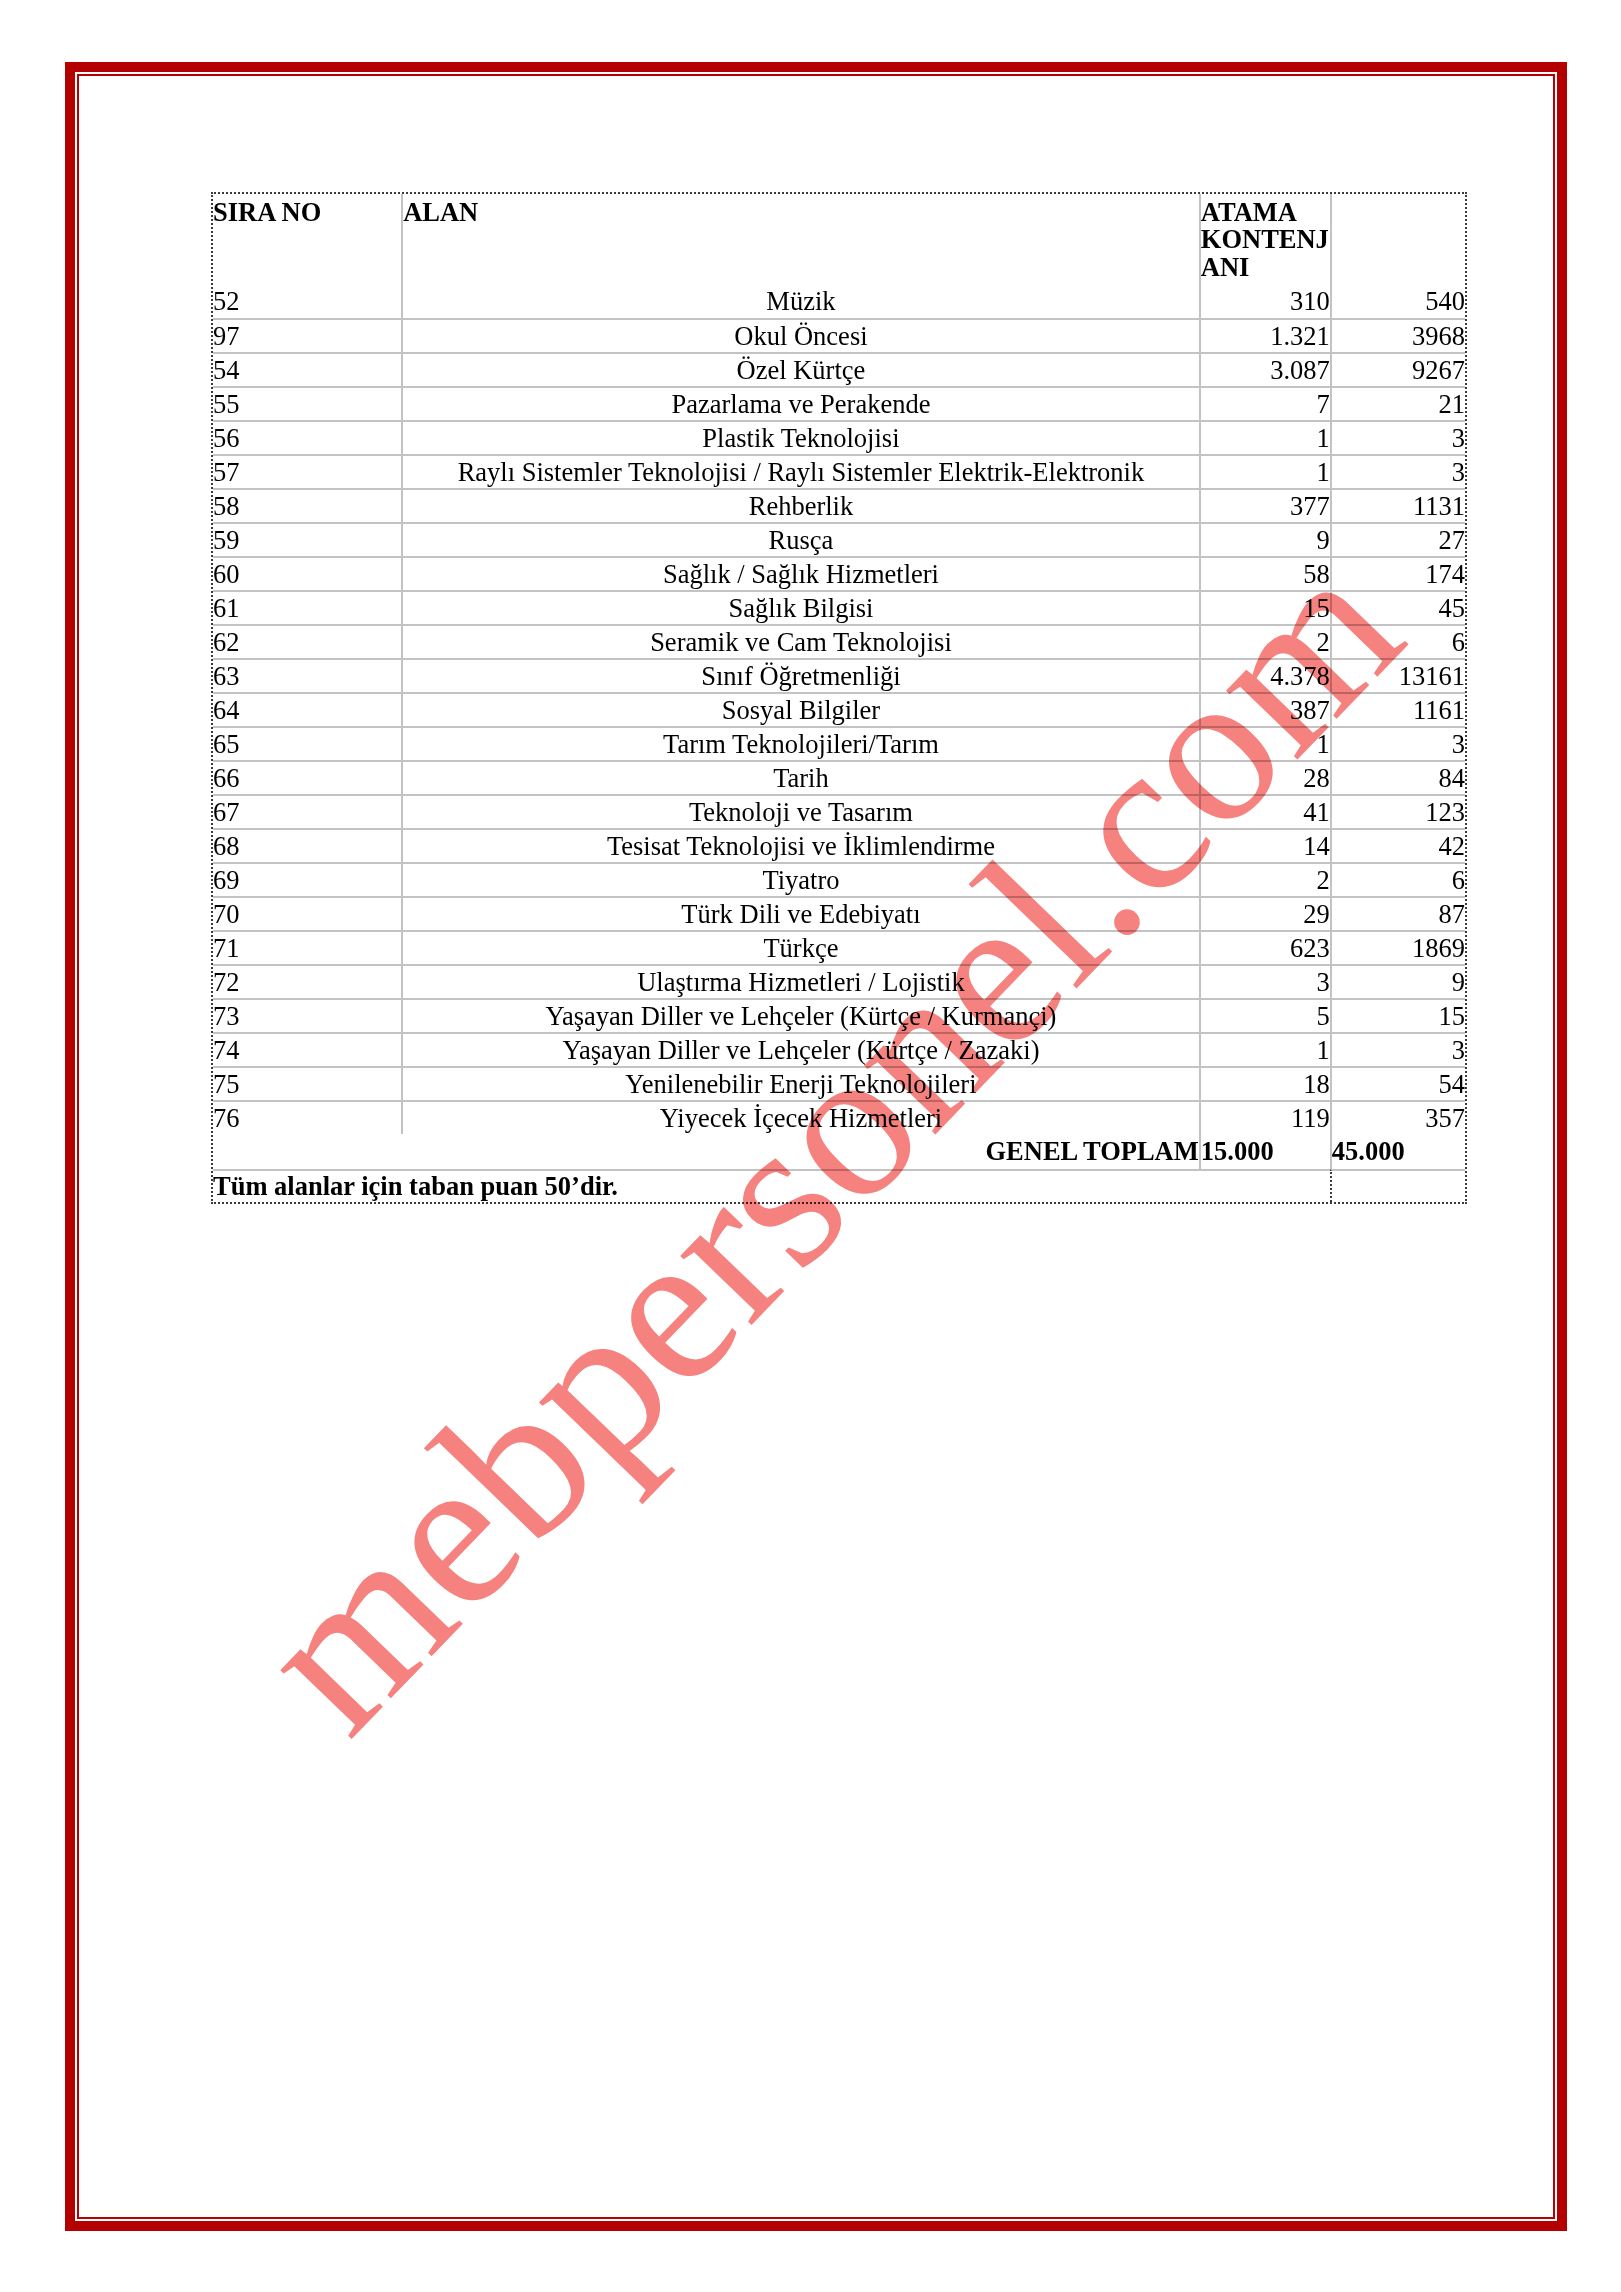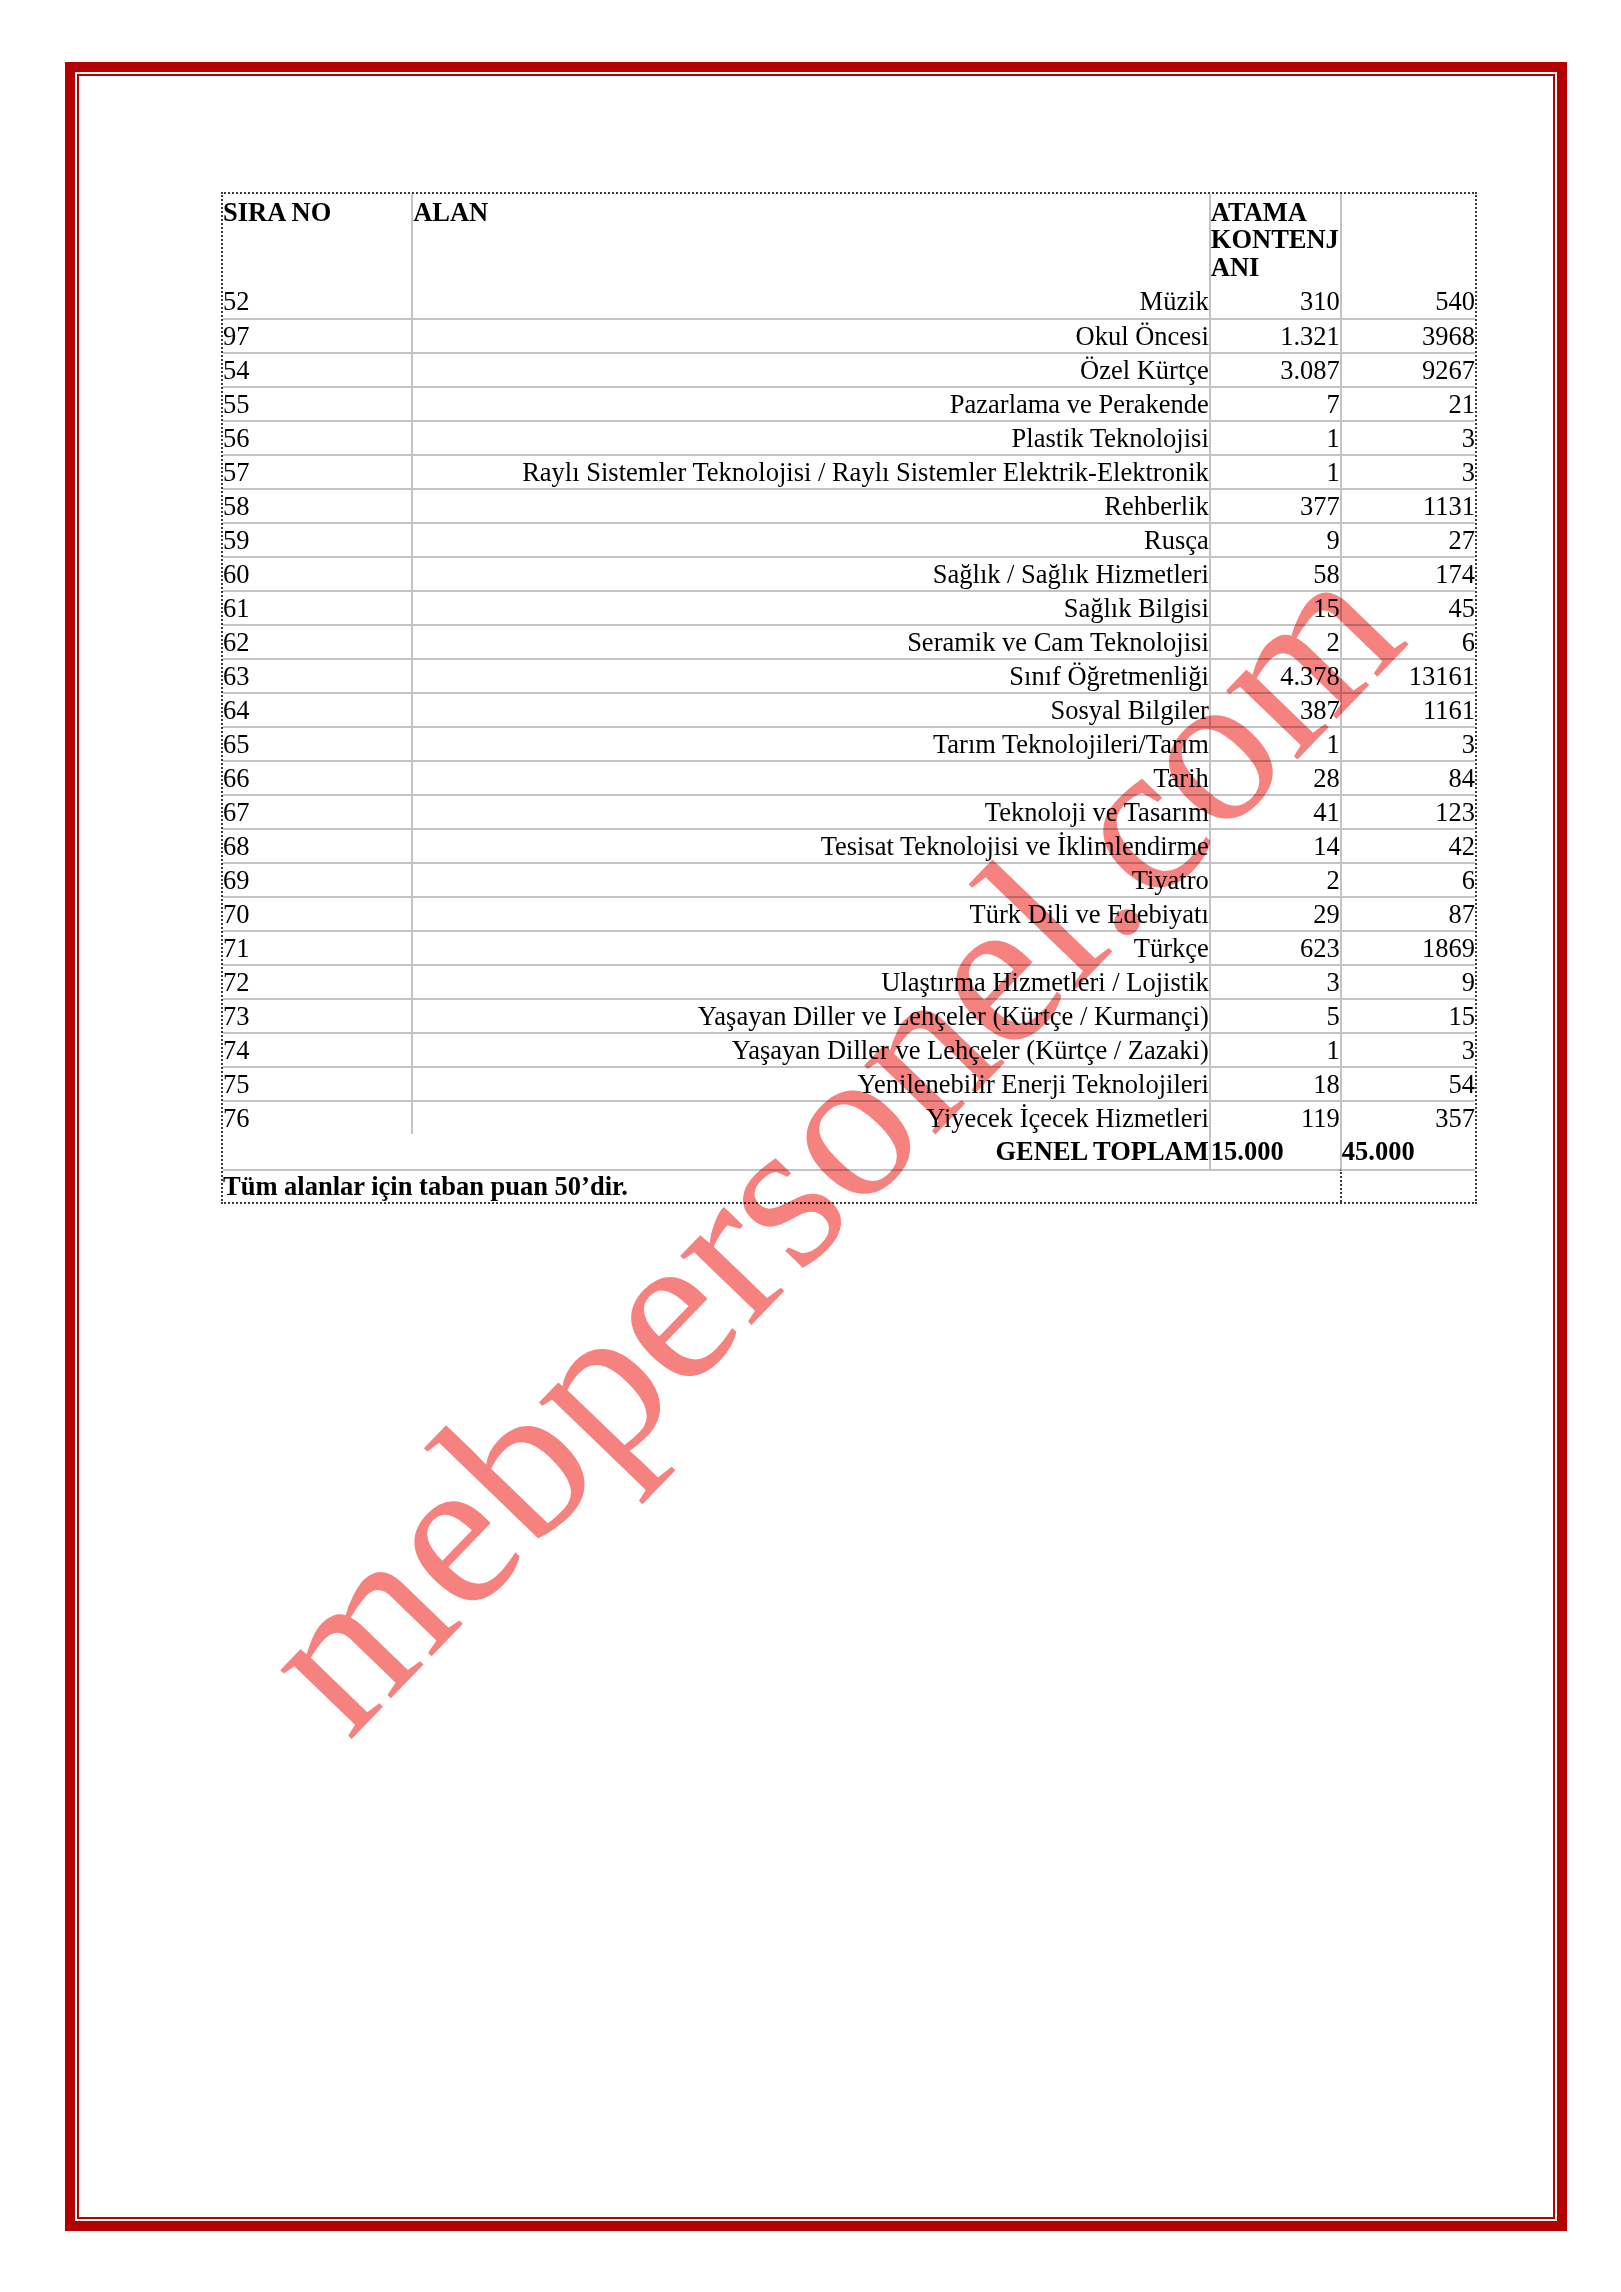--- a/index.html
+++ b/index.html
@@ -14,21 +14,21 @@
   .frame-outer{
     position:absolute;left:65px;top:62px;width:1502px;height:2169px;
     box-sizing:border-box;border:10.8px solid #b40000;
   }
   .frame-inner{
     position:absolute;left:2px;top:2px;right:2px;bottom:2px;
     box-sizing:border-box;border:2.9px solid #b40000;
   }
   
   table.quota{
-    position:absolute;left:221px;top:192px;width:1256px;
+    position:absolute;left:211px;top:192px;width:1256px;
     box-sizing:border-box;
     border-collapse:separate;border-spacing:0;
     border:2px dotted #3b3b3b;
     table-layout:fixed;
   }
   table.quota td, table.quota th{
     box-sizing:border-box;
     font-size:26.5px;color:#000;
     padding:0;margin:0;
     overflow:visible;
@@ -45,21 +45,21 @@
     vertical-align:top;text-align:left;font-weight:bold;
     line-height:27.4px;padding-top:4.9px;
   }
   th.h-sira{padding-left:13.7px;}
   th.h-alan{padding-left:15.7px;}
   th.h-atama{padding-left:3.9px;white-space:pre-line;}
   
   tr.row{height:34px;margin-top:16px;}
   tr.row td{line-height:32px;white-space:nowrap;}
   td.c-no{padding-left:13.7px;text-align:left;}
-  td.c-alan{padding-left:15.7px;text-align:right;}
+  td.c-alan{padding-left:15.7px;text-align:center;}
   td.c-kont{padding-right:13.7px;text-align:right;}
   td.c-top{padding-right:8.8px;text-align:right;}
   
   tr.total{height:35px;}
   tr.total td{font-weight:bold;line-height:33px;white-space:nowrap;}
   td.t-label{text-align:right;padding-right:11.8px;}
   td.t-kont{text-align:left;padding-left:7.8px;}
   td.t-top{text-align:left;padding-left:13.7px;}
   
   tr.note{height:33px;}

